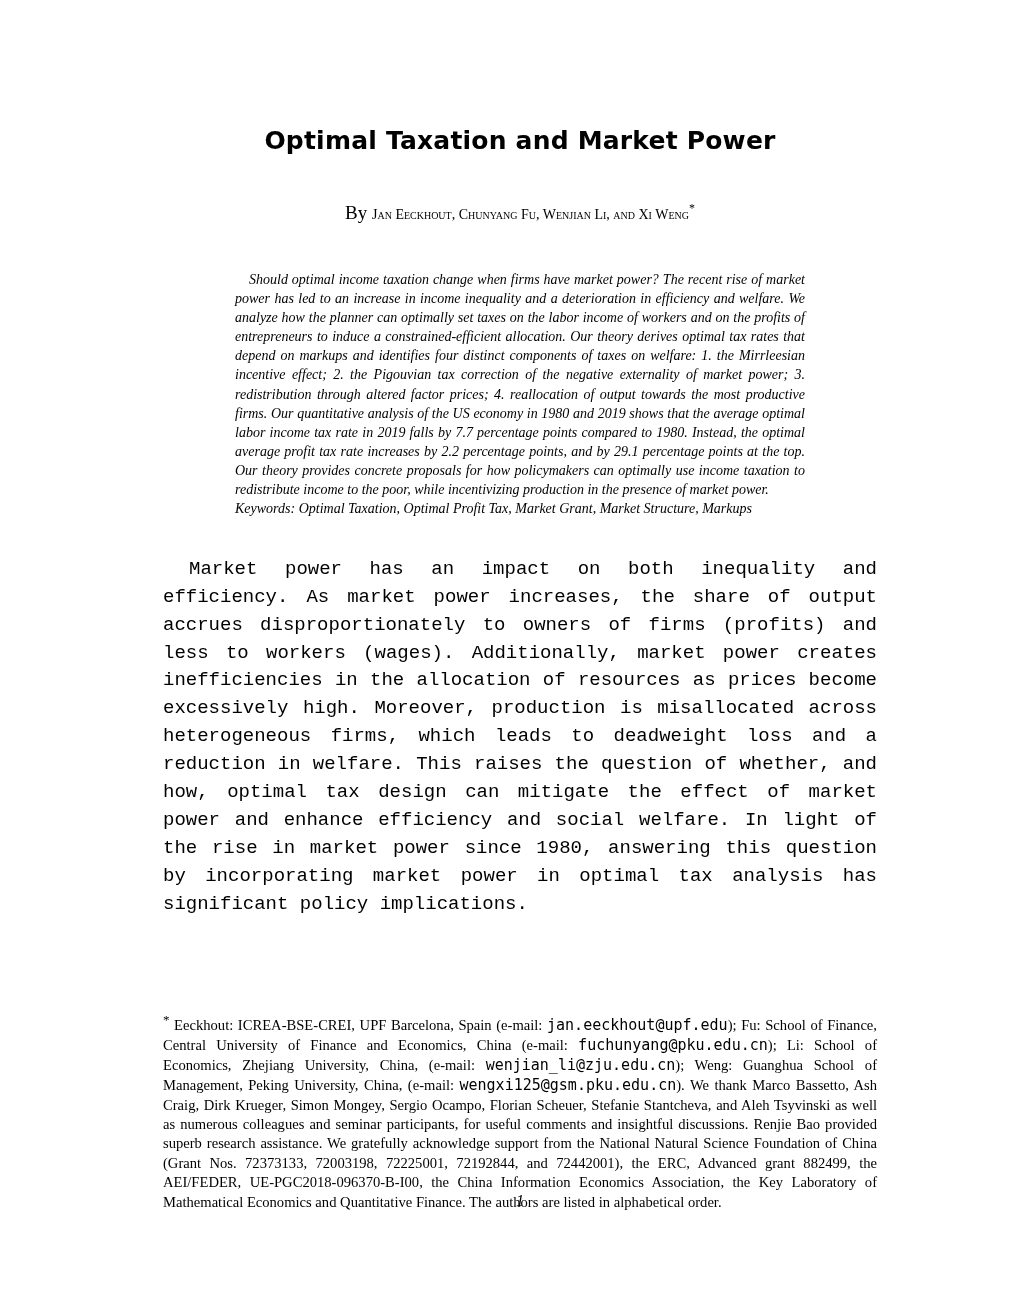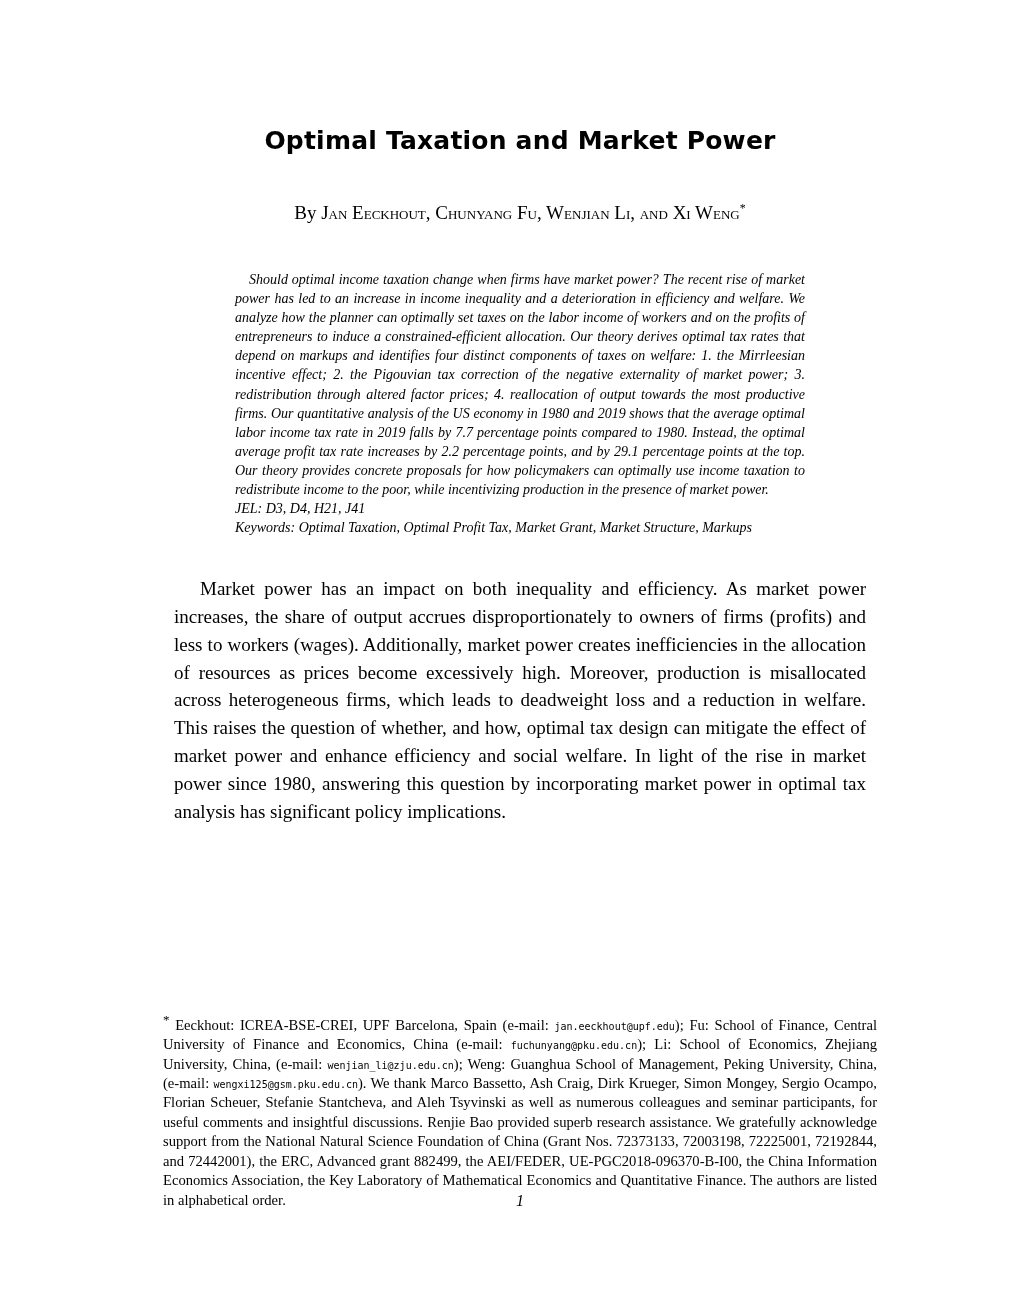--- a/index.html
+++ b/index.html
@@ -39,21 +39,21 @@
   .authors {
     text-align: center;
     font-size: 19px;
     margin: 0 0 46px 0;
     font-family: "Liberation Serif", serif;
   }
   .authors .by {
   }
   .smallcaps {
     font-variant: small-caps;
-    font-size: 19px;
+    font-size: 14px;
   }
   .abstract {
     width: 570px;
     margin: 0 auto;
     font-style: italic;
     font-size: 14px;
     line-height: 1.36;
     text-align: justify;
   }
   .abstract p {
@@ -65,22 +65,23 @@
   .abstract .jel {
     text-indent: 0;
   }
   .body-text {
     margin-top: 38px;
     font-size: 19px;
     line-height: 1.47;
     text-align: justify;
   }
   .body-text p {
-    margin: 11px;
+    margin: 0;
     text-indent: 26px;
+    font-family: Liberation Mono, monospace;
   }
   .footnote-area {
     position: absolute;
     left: 155px;
     top: 1005px;
     width: 714px;
   }
   .footnote-rule {
     width: 0;
     border: none;
@@ -91,21 +92,21 @@
     font-size: 14.6px;
     line-height: 1.33;
     text-align: justify;
   }
   .footnote .star {
     font-size: 13px;
     vertical-align: super;
   }
   .mono {
     font-family: "DejaVu Sans Mono", monospace;
-    font-size: 10px;
+    font-size: 15px;
   }
   .page-number {
     position: absolute;
     left: 0;
     top: 1192px;
     width: 1024px;
     text-align: center;
     font-size: 16px;
     font-style: italic;
   }
@@ -123,21 +124,20 @@
 
     <h1 class="paper-title">Optimal Taxation and Market Power</h1>
 
     <div class="authors">
       <span class="by">By</span>
       <span class="smallcaps">Jan Eeckhout, Chunyang Fu, Wenjian Li, and Xi Weng</span><sup class="star-sup">*</sup>
     </div>
 
     <div class="abstract">
       <p class="first">Should optimal income taxation change when firms have market power? The recent rise of market power has led to an increase in income inequality and a deterioration in efficiency and welfare. We analyze how the planner can optimally set taxes on the labor income of workers and on the profits of entrepreneurs to induce a constrained-efficient allocation. Our theory derives optimal tax rates that depend on markups and identifies four distinct components of taxes on welfare: 1. the Mirrleesian incentive effect; 2. the Pigouvian tax correction of the negative externality of market power; 3. redistribution through altered factor prices; 4. reallocation of output towards the most productive firms. Our quantitative analysis of the US economy in 1980 and 2019 shows that the average optimal labor income tax rate in 2019 falls by 7.7 percentage points compared to 1980. Instead, the optimal average profit tax rate increases by 2.2 percentage points, and by 29.1 percentage points at the top. Our theory provides concrete proposals for how policymakers can optimally use income taxation to redistribute income to the poor, while incentivizing production in the presence of market power.</p>
-      <p class="jel">JEL: D3, D4, H21, J41</p>
       <p class="jel">Keywords: Optimal Taxation, Optimal Profit Tax, Market Grant, Market Structure, Markups</p>
     </div>
 
     <div class="body-text">
       <p>Market power has an impact on both inequality and efficiency. As market power increases, the share of output accrues disproportionately to owners of firms (profits) and less to workers (wages). Additionally, market power creates inefficiencies in the allocation of resources as prices become excessively high. Moreover, production is misallocated across heterogeneous firms, which leads to deadweight loss and a reduction in welfare. This raises the question of whether, and how, optimal tax design can mitigate the effect of market power and enhance efficiency and social welfare. In light of the rise in market power since 1980, answering this question by incorporating market power in optimal tax analysis has significant policy implications.</p>
     </div>
 
   </div>
 
   <div class="footnote-area">

